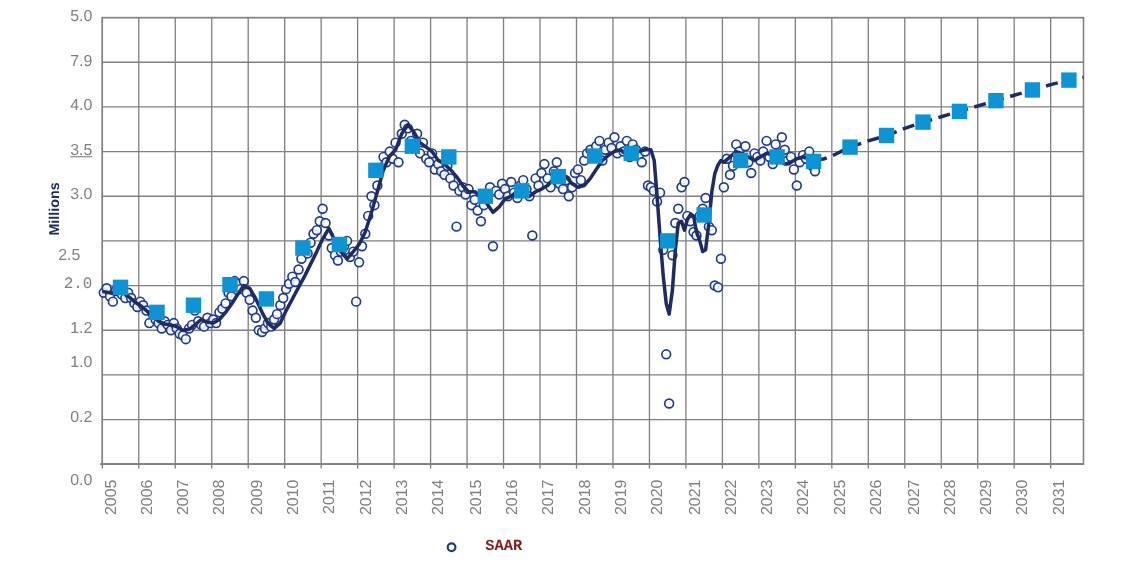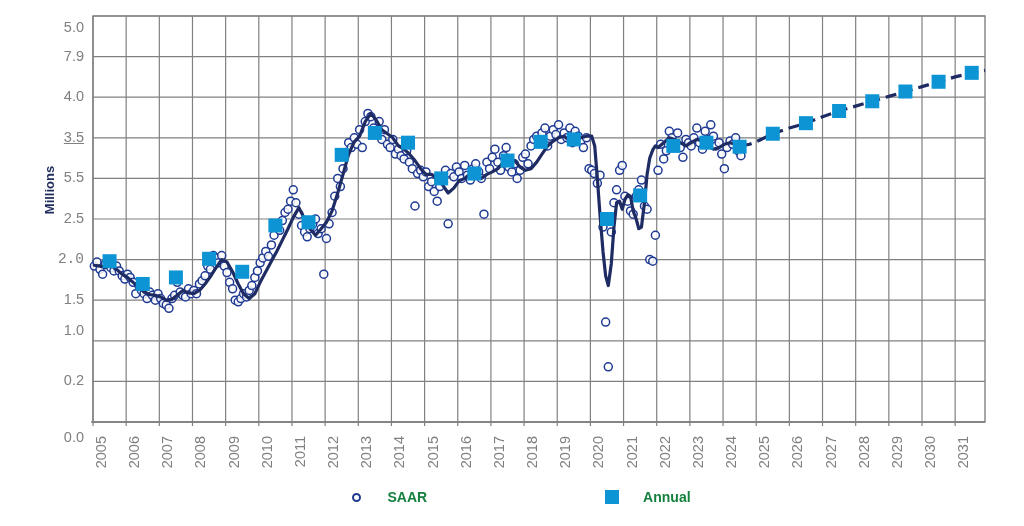--- a/index.html
+++ b/index.html
@@ -33,49 +33,49 @@
   
   #plot-svg{position:absolute;left:0;top:0;}
 
   
   #legend{
     position:absolute;left:0;top:482px;width:1024px;height:30px;
     display:flex;align-items:center;justify-content:center;
   }
   .legend-item{display:flex;align-items:center;height:26px;}
   .legend-label{
-    font-size:14px;font-weight:bold;color:#15803d;white-space:nowrap;
+    font-size:14px;font-weight:bold;color:#7f1d1d;white-space:nowrap;font-family:Liberation Mono, monospace;
   }
   .legend-gap{width:54px;height:1px;}
   .lg-key{width:46px;display:flex;align-items:center;justify-content:center;margin-right:8px;}
   .key-circle{
     width:9px;height:9px;border-radius:50%;
     border:2px solid #1f3a93;background:#fff;box-sizing:border-box;
   }
   .key-square{width:14px;height:14px;background:#0d94d4;}
 </style>
 </head>
 <body>
 
 <div id="chart-root">
 
   <div id="y-axis-title">Millions</div>
 
   <div id="y-ticks">
       <div class="y-tick" style="top: 430px;">0.0</div>
       <div class="y-tick" style="top: 373.4px;">0.2</div>
       <div class="y-tick" style="top: 323px;">1.0</div>
-      <div class="y-tick" style="top: 292.2px;">1.5</div>
+      <div class="y-tick" style="top: 292.2px;">1.2</div>
       <div class="y-tick" style="top: 251.6px; font-family: Liberation Mono, monospace;">2.0</div>
-      <div class="y-tick" style="top: 211px;">2.5</div>
-      <div class="y-tick" style="top: 170.4px;">5.5</div>
+      <div class="y-tick" style="top: 225px; text-align: center;">2.5</div>
+      <div class="y-tick" style="top: 170.4px;">3.0</div>
       <div class="y-tick" style="top: 129.8px; text-decoration: underline;">3.5</div>
       <div class="y-tick" style="top: 89.2px;">4.0</div>
       <div class="y-tick" style="top: 48.6px;">7.9</div>
-      <div class="y-tick" style="top: 20px;">5.0</div>
+      <div class="y-tick" style="top: 8px;">5.0</div>
     </div>
   <div id="x-ticks">
       <div class="x-tick" style="left: 41px; top: 428px;">2005</div>
       <div class="x-tick" style="left: 74.1599px; top: 428px;">2006</div>
       <div class="x-tick" style="left: 107.32px; top: 428px;">2007</div>
       <div class="x-tick" style="left: 140.48px; top: 428px;">2008</div>
       <div class="x-tick" style="left: 173.639px; top: 428px;">2009</div>
       <div class="x-tick" style="left: 206.799px; top: 428px;">2010</div>
       <div class="x-tick" style="left: 239.959px; top: 428px;">2011</div>
       <div class="x-tick" style="left: 273.119px; top: 428px;">2012</div>
@@ -441,21 +441,15 @@
   <div id="legend">
       <div class="legend-item">
         <div class="lg-key">
           <div class="key-circle" style="border-color: rgb(31, 58, 147);"></div>
         </div>
         <span class="legend-label">SAAR</span>
       </div>
       <div class="legend-gap"></div>
       <div class="legend-gap"></div>
       <div class="legend-gap"></div>
-      <div class="legend-item">
-        <div class="lg-key">
-          <div class="key-square" style="background: rgb(13, 148, 212);"></div>
-        </div>
-        <span class="legend-label">Annual</span>
-      </div>
     </div>
 
 </div>
 
 </body></html>

